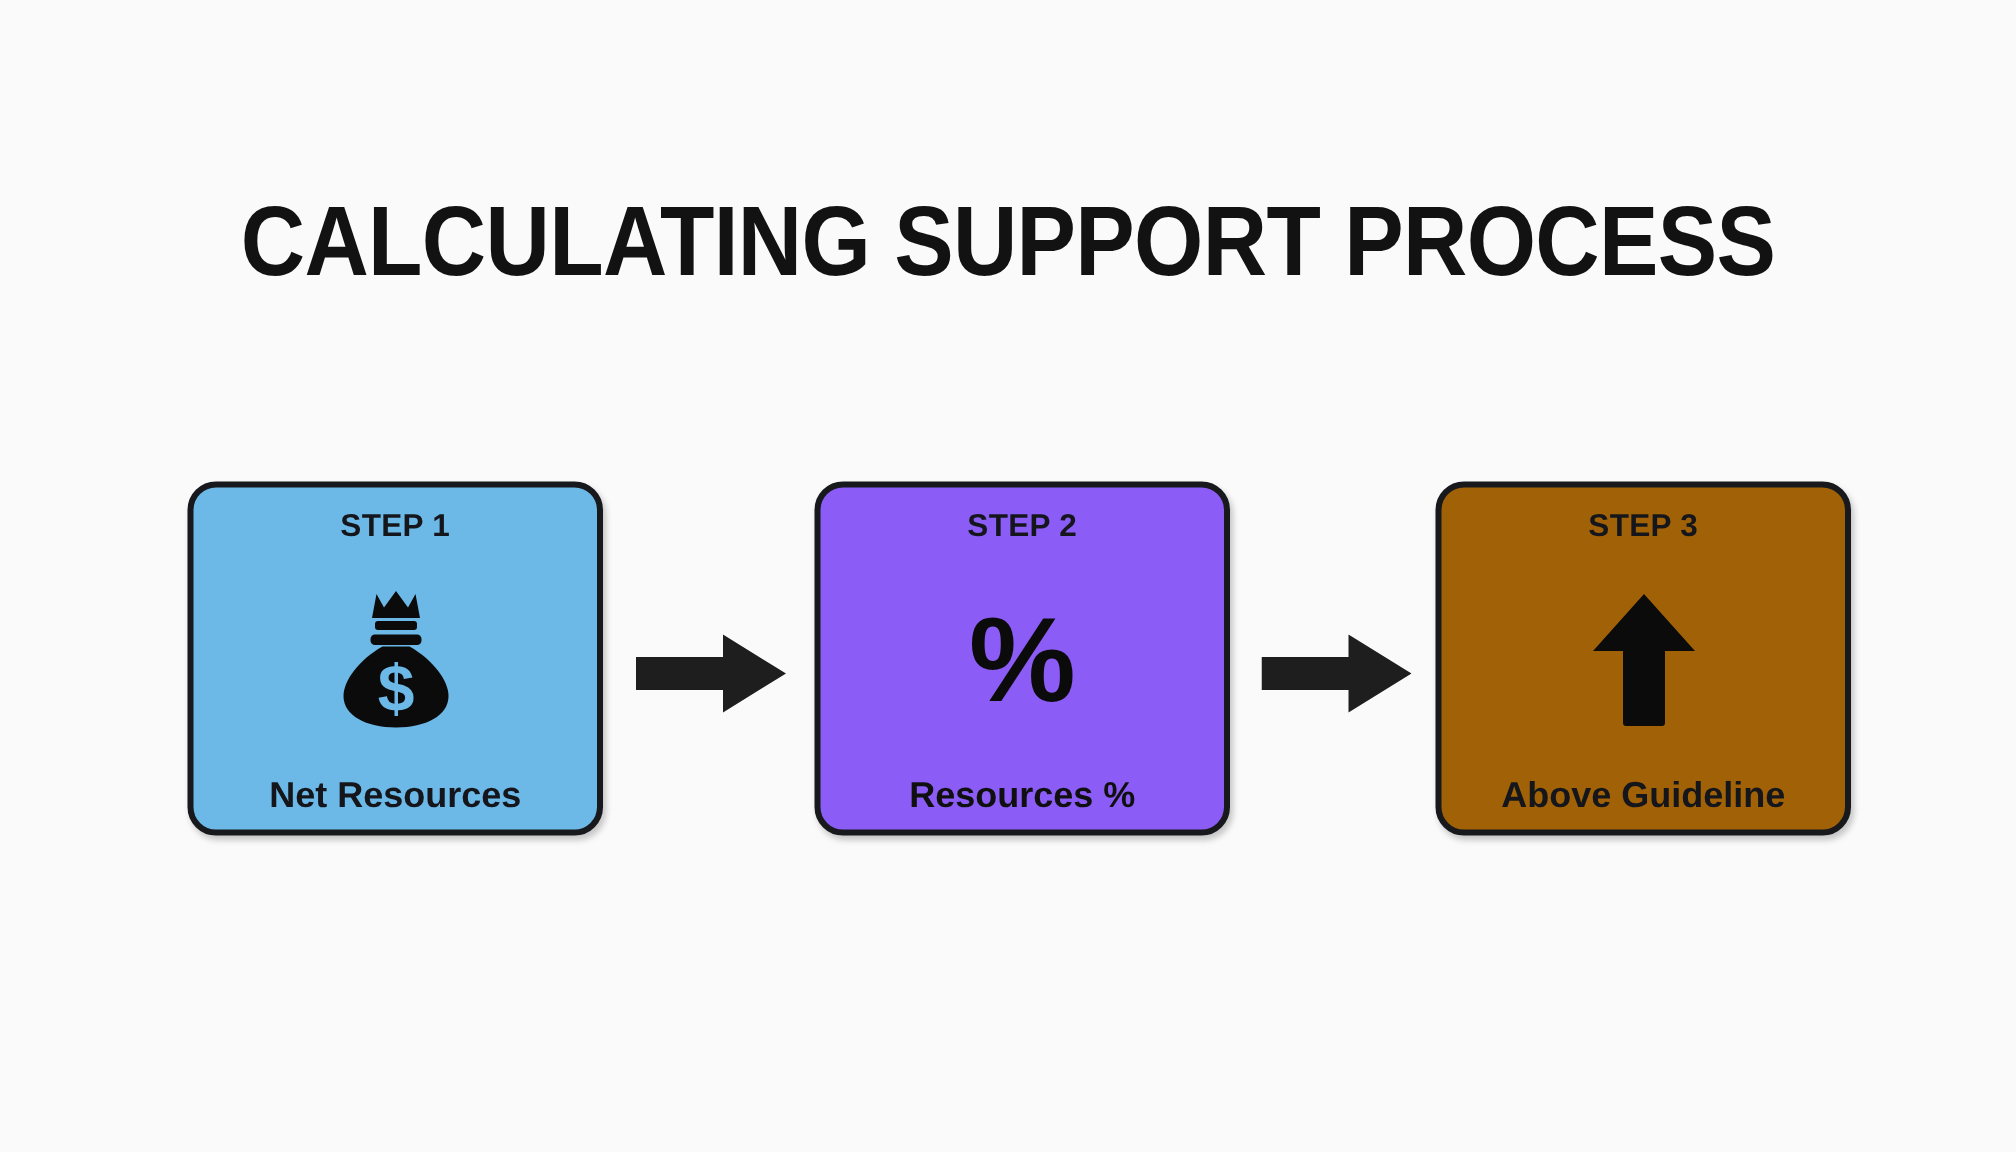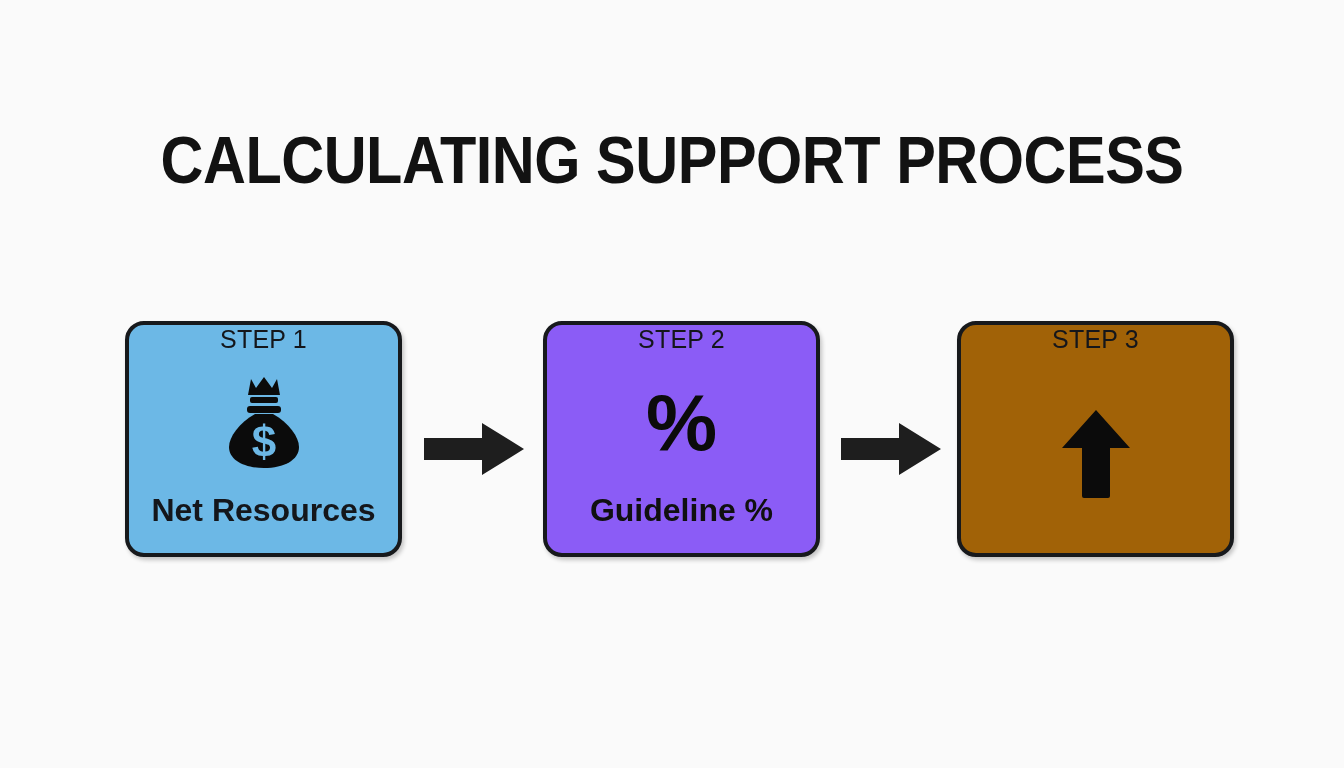--- a/index.html
+++ b/index.html
@@ -59,38 +59,39 @@
     box-shadow: 2px 3px 4px rgba(0,0,0,0.22);
     display: flex;
     flex-direction: column;
     align-items: center;
   }
   #box-1 { left: 125px;  background: #6CB8E6; }
   #box-2 { left: 543px;  background: #8b5cf6; }
   #box-3 { left: 957px;  background: #a16207; }
 
   .step-header {
-    font-size: 25px;
-    font-weight: normal;
+    margin-top: 14px;
+    font-size: 21px;
+    font-weight: bold;
     color: #14161B;
     letter-spacing: 0.2px;
     white-space: nowrap;
   }
 
   .step-icon {
     flex: 1 1 auto;
     display: flex;
     align-items: center;
     justify-content: center;
     width: 100%;
   }
 
   .step-label {
-    margin-bottom: 24px;
-    font-size: 32px;
+    margin-bottom: 8px;
+    font-size: 24px;
     font-weight: bold;
     color: #14161B;
     white-space: nowrap;
   }
   #box-2 .step-label { color: #101010; }
 
   .pct-glyph {
     font-size: 80px;
     font-weight: bold;
     line-height: 80px;
@@ -140,32 +141,33 @@
       <svg width="100" height="56" viewBox="0 0 100 56">
         <path d="M0 17 L58 17 L58 2 L100 28 L58 54 L58 39 L0 39 Z" fill="#1E1E1E"></path>
       </svg>
     </div>
 
     <div class="step-box" id="box-2">
       <div class="step-header">STEP 2</div>
       <div class="step-icon">
         <span class="pct-glyph">%</span>
       </div>
-      <div class="step-label">Guideline %</div>
+      <div class="step-label">Resources %</div>
     </div>
 
     <div class="connector" id="connector-2">
       <svg width="100" height="56" viewBox="0 0 100 56">
         <path d="M0 17 L58 17 L58 2 L100 28 L58 54 L58 39 L0 39 Z" fill="#1E1E1E"></path>
       </svg>
     </div>
 
     <div class="step-box" id="box-3">
       <div class="step-header">STEP 3</div>
       <div class="step-icon">
         <svg width="72" height="88" viewBox="0 0 72 88">
           <path d="M36 0 L70 38 L50 38 L50 86 A2 2 0 0 1 48 88 L24 88 A2 2 0 0 1 22 86 L22 38 L2 38 Z" fill="#0B0B0B"></path>
         </svg>
       </div>
+      <div class="step-label">Above Guideline</div>
     </div>
 
   </div>
 </div>
 
 </body></html>

